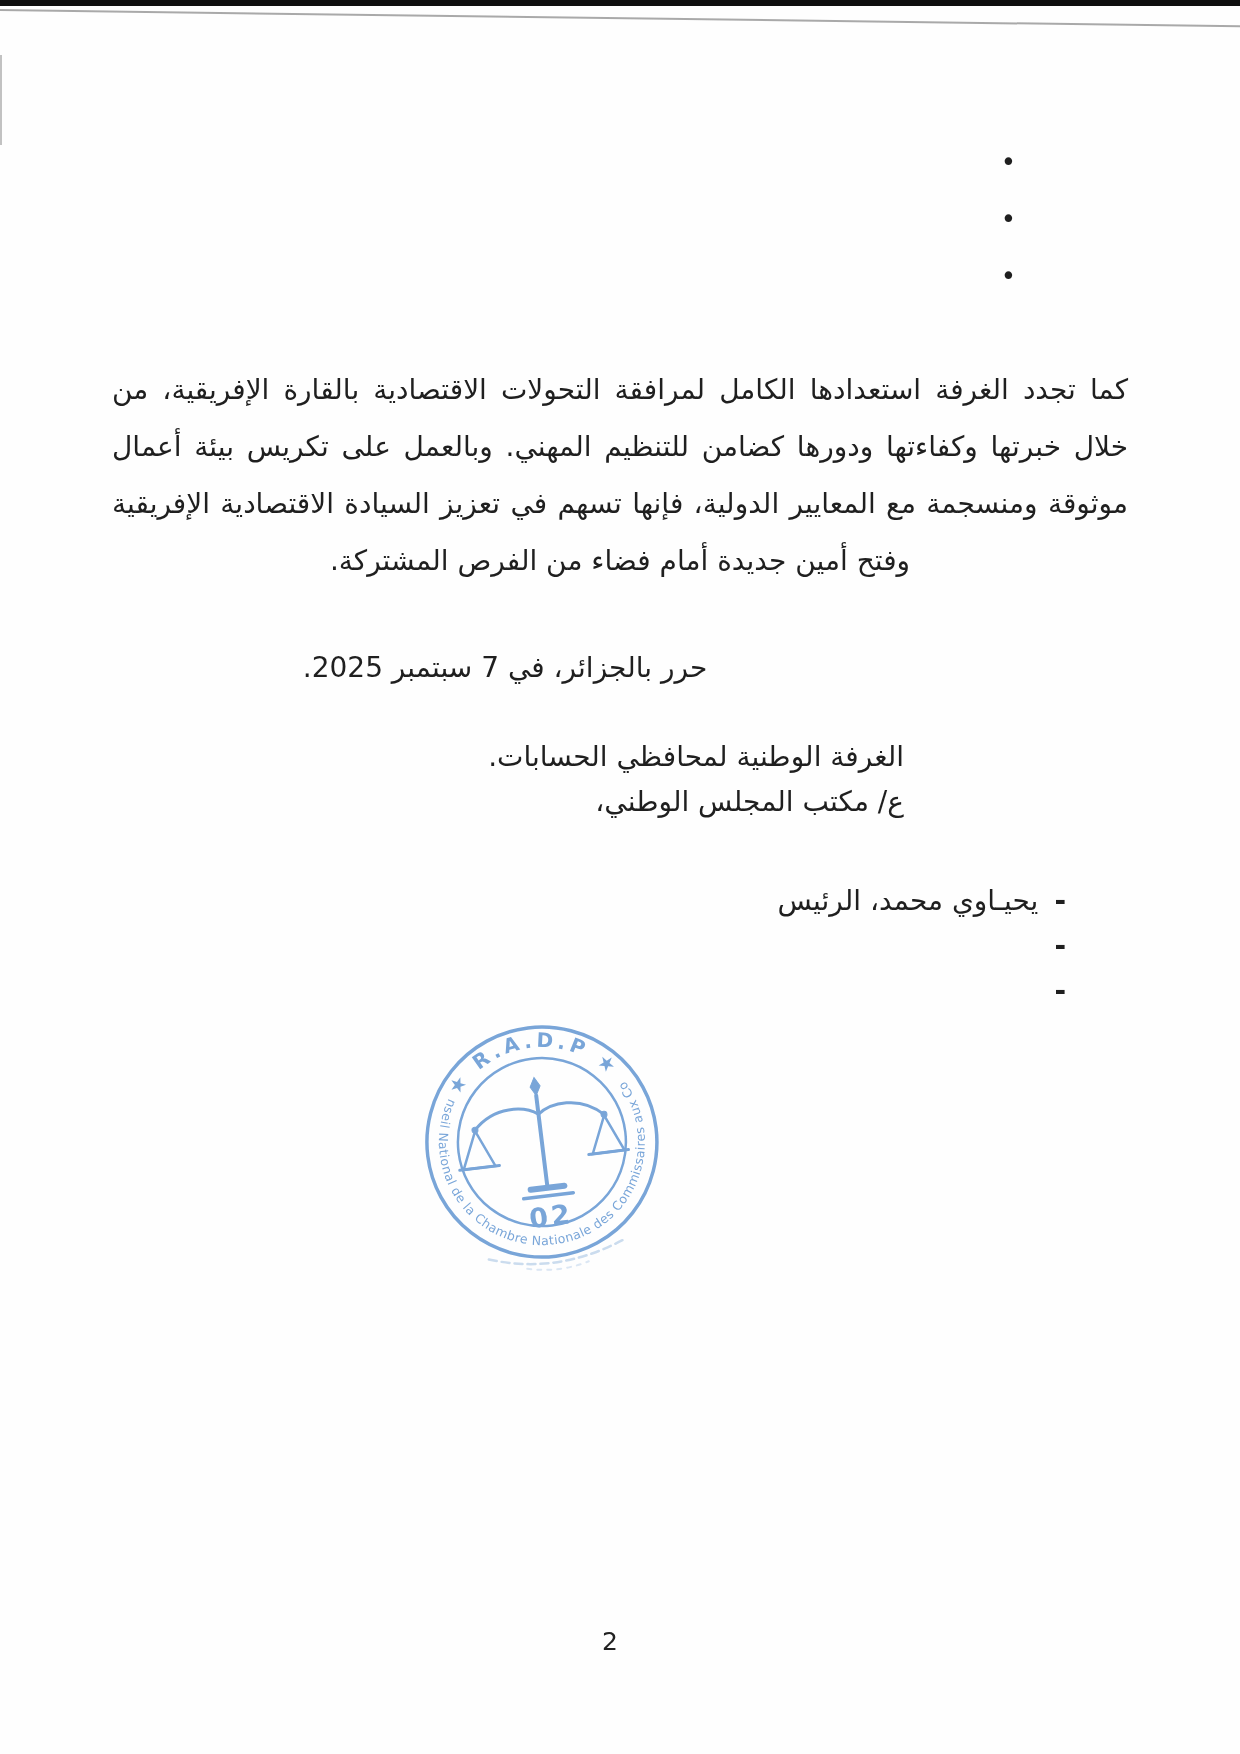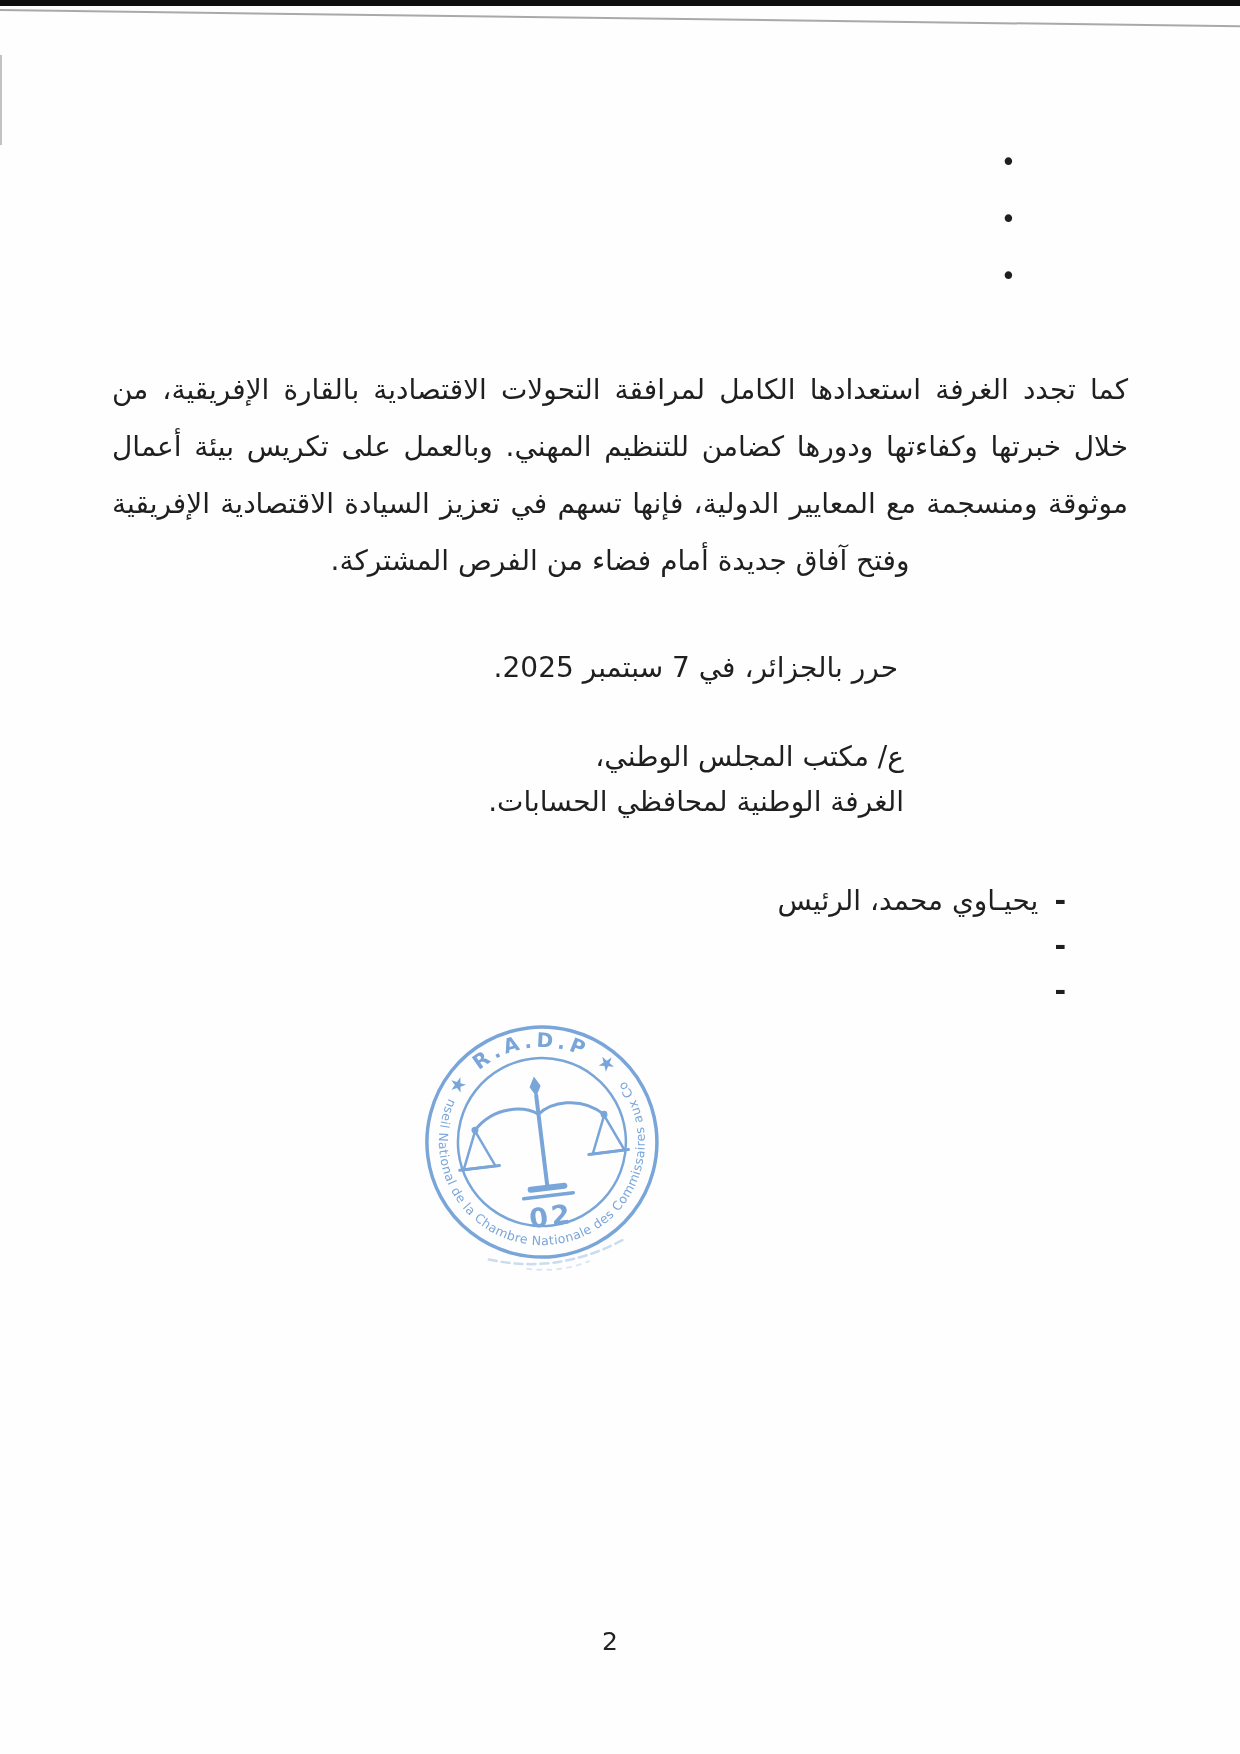--- a/index.html
+++ b/index.html
@@ -52,21 +52,21 @@
   p.para {
     margin-top:56px;
     line-height:57px;
     text-align:justify;
     text-align-last:center;
   }
   p.para + p.para { margin-top:40px; }
   .dateline {
     margin:50px 230px 0 0;
     line-height:57px;
-    text-align:right;
+    text-align:center;
     white-space:nowrap;
   }
   .sig-header {
     margin:38px 224px 0 0;
     line-height:45px;
     text-align:right;
   }
   ul.signatories {
     list-style:none;
     margin:54px 62px 0 0;
@@ -127,27 +127,27 @@
         <span class="marker">•</span>
       </li>
       <li>
         <span class="marker">•</span>
       </li>
       <li>
         <span class="marker">•</span>
       </li>
     </ul>
 
-    <p class="para">كما تجدد الغرفة استعدادها الكامل لمرافقة التحولات الاقتصادية بالقارة الإفريقية، من خلال خبرتها وكفاءتها ودورها كضامن للتنظيم المهني. وبالعمل على تكريس بيئة أعمال موثوقة ومنسجمة مع المعايير الدولية، فإنها تسهم في تعزيز السيادة الاقتصادية الإفريقية وفتح آفاق جديدة أمام فضاء من الفرص المشتركة.</p>
+    <p class="para">كما تجدد الغرفة استعدادها الكامل لمرافقة التحولات الاقتصادية بالقارة الإفريقية، من خلال خبرتها وكفاءتها ودورها كضامن للتنظيم المهني. وبالعمل على تكريس بيئة أعمال موثوقة ومنسجمة مع المعايير الدولية، فإنها تسهم في تعزيز السيادة الاقتصادية الإفريقية وفتح أمين جديدة أمام فضاء من الفرص المشتركة.</p>
 
     <div class="dateline">حرر بالجزائر، في 7 سبتمبر 2025.</div>
 
     <div class="sig-header">
+      <div>الغرفة الوطنية لمحافظي الحسابات.</div>
       <div>ع/ مكتب المجلس الوطني،</div>
-      <div>الغرفة الوطنية لمحافظي الحسابات.</div>
     </div>
 
     <ul class="signatories">
       <li>
         <span class="marker">-</span>
         <span>يحيـاوي محمد، الرئيس</span>
       </li>
       <li>
         <span class="marker">-</span>
       </li>

